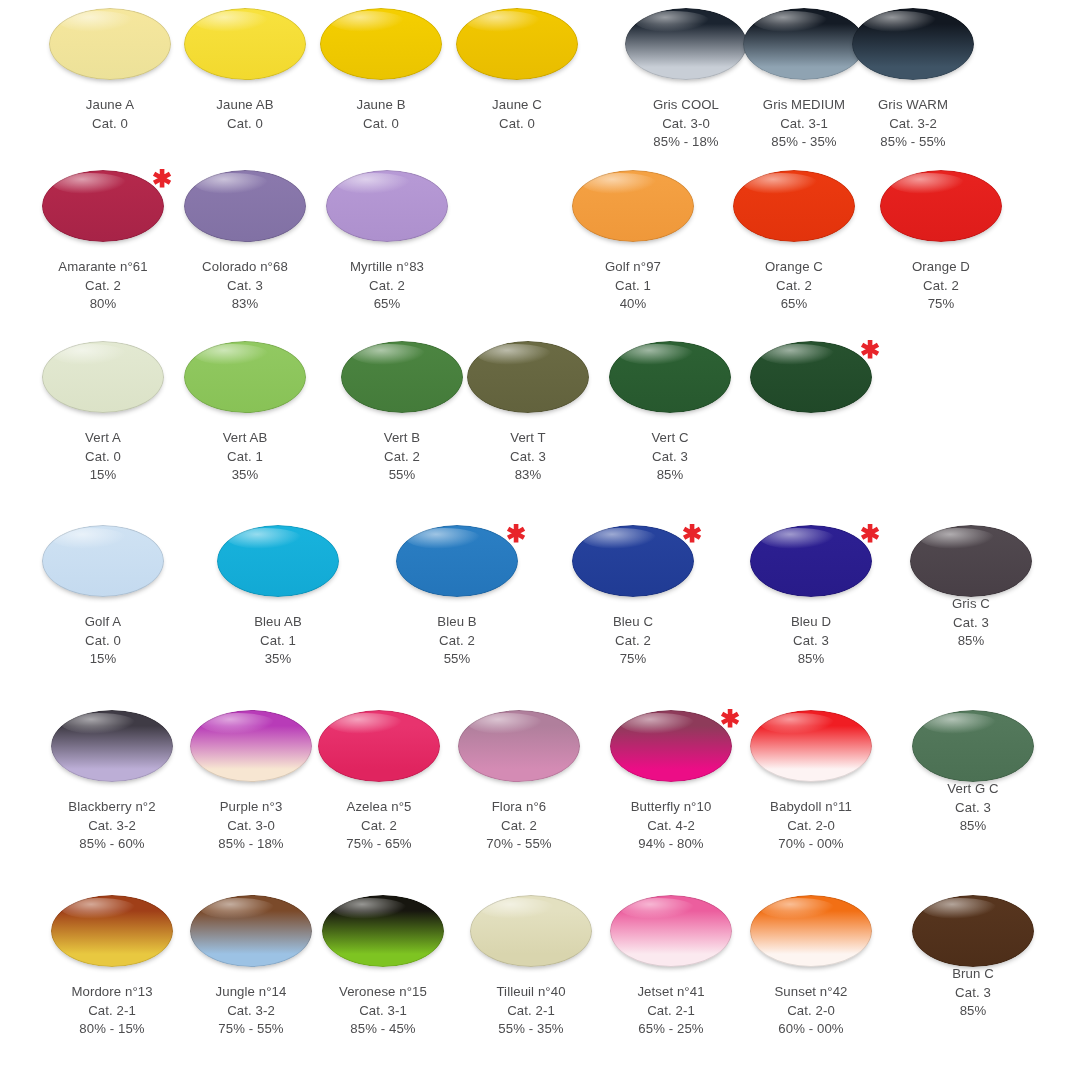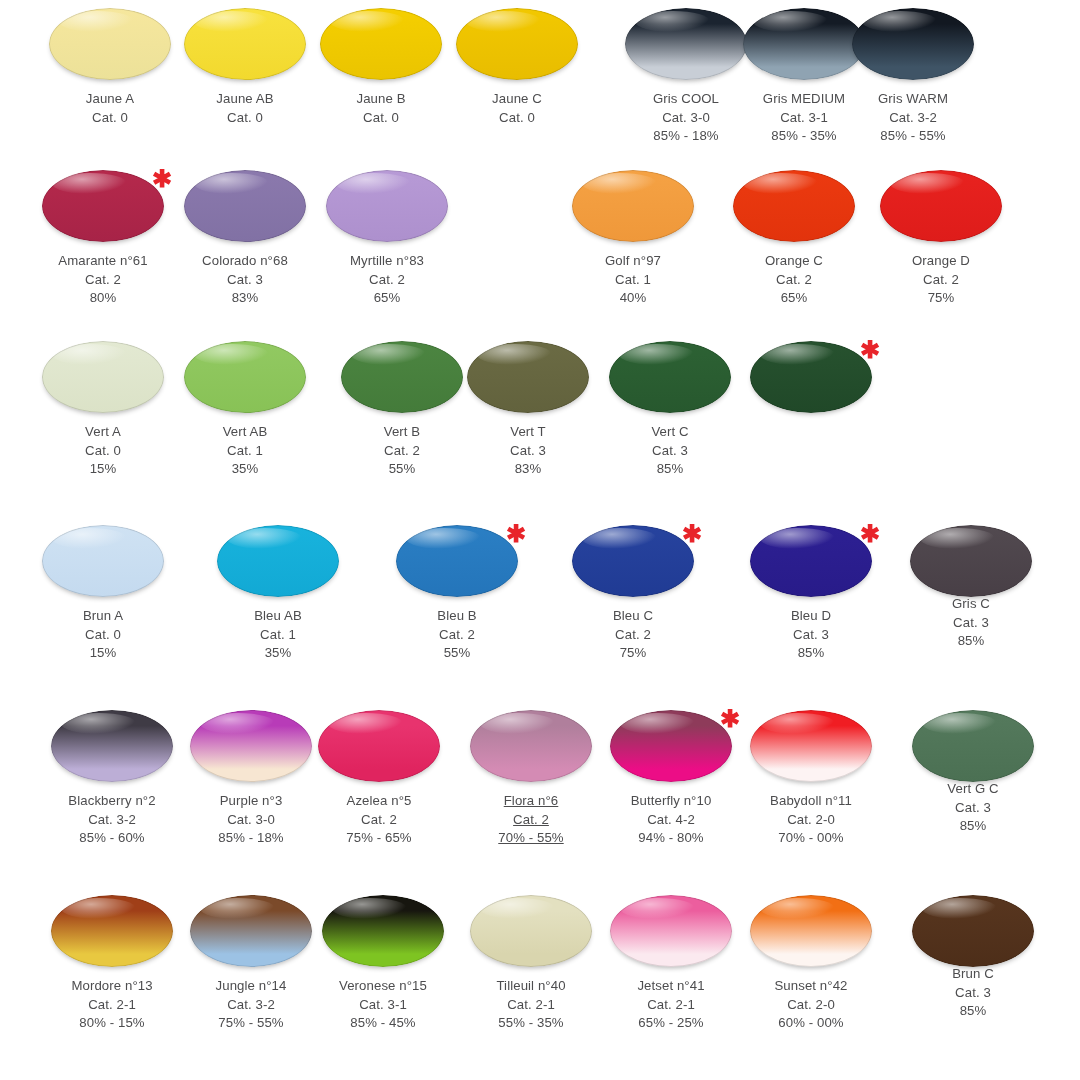--- a/index.html
+++ b/index.html
@@ -70,21 +70,21 @@
     position: absolute;
     right: 6px;
     top: -3px;
     color: #e8242a;
     font-size: 24px;
     line-height: 1;
     font-weight: bold;
     font-family: "Liberation Sans", sans-serif;
   }
   .caption {
-    margin-top: 0;
+    margin-top: 6px;
     color: #4d4d4f;
     font-size: 13.2px;
     line-height: 18.5px;
     letter-spacing: 0.1px;
   }
   .caption div { white-space: nowrap; }
   .caption .nm { }
   .caption .cat { }
   .caption .tr { }
   .shift-up .caption { margin-top: -12px; text-align: center; }
@@ -381,21 +381,21 @@
       <div class="swatch" style="left: 28px;">
         <div class="lens-wrap">
           <div style="position: absolute; left: 50%; transform: translateX(-50%); top: -9px; width: 112px; height: 34px; border-radius: 50%; background: linear-gradient(rgb(207, 226, 243) 0%, rgba(255, 255, 255, 0.92) 88%); opacity: 0.95; z-index: -1;"></div>
           <div class="lens">
             <div class="fill" style="background: linear-gradient(rgb(207, 226, 243) 0%, rgb(196, 218, 239) 100%);"></div>
             <div class="gloss"></div>
             <div class="rim"></div>
           </div>
         </div>
         <div class="caption">
-          <div class="nm">Brun A</div>
+          <div class="nm">Golf A</div>
           <div class="cat">Cat. 0</div>
           <div class="tr">15%</div>
         </div>
       </div>
       <div class="swatch" style="left: 203px;">
         <div class="lens-wrap">
           <div style="position: absolute; left: 50%; transform: translateX(-50%); top: -9px; width: 112px; height: 34px; border-radius: 50%; background: linear-gradient(rgb(24, 179, 221) 0%, rgba(255, 255, 255, 0.92) 88%); opacity: 0.95; z-index: -1;"></div>
           <div class="lens">
             <div class="fill" style="background: linear-gradient(rgb(24, 179, 221) 0%, rgb(18, 169, 212) 100%);"></div>
             <div class="gloss"></div>
@@ -511,21 +511,21 @@
             <div class="gloss"></div>
             <div class="rim"></div>
           </div>
         </div>
         <div class="caption">
           <div class="nm">Azelea n°5</div>
           <div class="cat">Cat. 2</div>
           <div class="tr">75% - 65%</div>
         </div>
       </div>
-      <div class="swatch" style="left: 456px; text-decoration: underline;">
+      <div class="swatch" style="left: 444px;">
         <div class="lens-wrap">
           <div style="position: absolute; left: 50%; transform: translateX(-50%); top: -9px; width: 112px; height: 34px; border-radius: 50%; background: linear-gradient(rgb(176, 127, 156) 0%, rgba(255, 255, 255, 0.92) 88%); opacity: 0.95; z-index: -1;"></div>
           <div class="lens">
             <div class="fill" style="background: linear-gradient(rgb(176, 127, 156) 0%, rgb(176, 127, 156) 22%, rgb(212, 139, 180) 82%, rgb(212, 139, 180) 100%);"></div>
             <div class="gloss"></div>
             <div class="rim"></div>
           </div>
         </div>
         <div class="caption">
           <div class="nm">Flora n°6</div>

